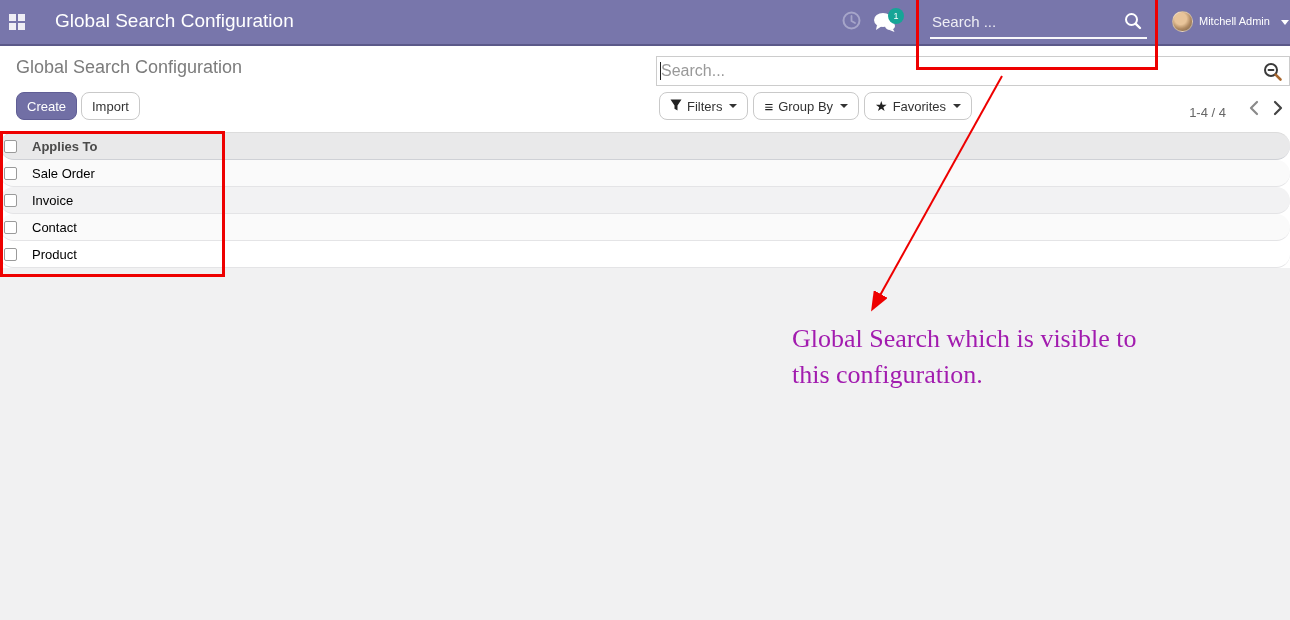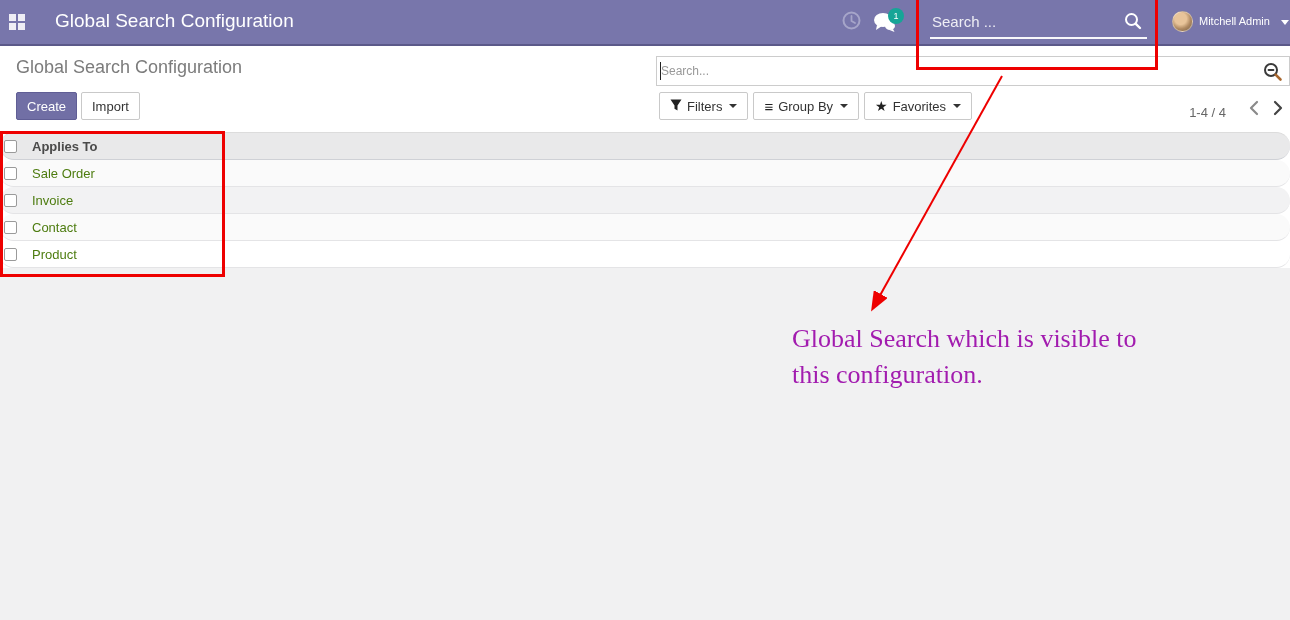--- a/index.html
+++ b/index.html
@@ -30,26 +30,26 @@
   .caret-w { position:absolute; left:1281px; top:20px; width:0; height:0;
              border-left:4px solid transparent; border-right:4px solid transparent;
              border-top:5px solid #ffffff; }
 
   
   .control-panel { position:absolute; top:46px; left:0; width:1290px; height:86px; background:#fff; }
   .breadcrumb { position:absolute; left:16px; top:11px; font-size:18px; font-weight:400; color:#7c7c7c; }
   .cp-search { position:absolute; left:656px; top:10px; right:0; height:30px;
                border:1px solid #cccccc; background:#fff; }
   .cp-search input { width:100%; height:100%; border:none; outline:none; padding:0 24px 0 4px;
-                     font-size:12px; color:#333; font-family:"Liberation Sans", sans-serif; }
+                     font-size:16px; color:#333; font-family:"Liberation Sans", sans-serif; }
   .cp-search input::placeholder { color:#999; opacity:1; }
   .text-caret { position:absolute; left:3px; top:5px; width:1px; height:18px; background:#222; }
   .cp-search .mag { position:absolute; right:6px; top:5px; }
   .btn { display:inline-flex; align-items:center; gap:5px; height:28px; padding:0 10px;
-         font-size:13px; border-radius:2px; cursor:pointer; border:1px solid #c9c9c9;
+         font-size:13px; border-radius:8px; cursor:pointer; border:1px solid #c9c9c9;
          background:#fff; color:#333; font-family:"Liberation Sans", sans-serif; }
   .btn-primary { background:#716fa5; border-color:#605e95; color:#fff; }
   #btn-create { position:absolute; left:16px; top:46px; }
   #btn-import { position:absolute; left:81px; top:46px; }
   .filter-group { position:absolute; left:659px; top:46px; display:flex; gap:5px; }
   .caret-d { width:0; height:0; border-left:4px solid transparent; border-right:4px solid transparent;
              border-top:4px solid #333; display:inline-block; margin-left:2px; }
   .hamb { font-size:15px; font-weight:bold; color:#222; line-height:1; }
   .star { font-size:14px; color:#222; line-height:1; }
   .pager { position:absolute; right:6px; top:46px; height:28px; display:flex; align-items:flex-end; gap:14px; }
@@ -57,21 +57,21 @@
   .chev { cursor:pointer; display:inline-block; }
 
   
   .list { position:absolute; top:132px; left:0; width:1290px; z-index:1; }
   .lrow { position:relative; width:1290px; height:27px; border-bottom:1px solid #e4e4e6;border-radius:14px; }
   .lhead { height:28px; background:#e9e9ea; border-top:1px solid #dcdcdc;
            border-bottom:1px solid #cfd1d6; }
   .cb { position:absolute; left:4px; top:7px; width:13px; height:13px; background:#fff;
         border:1px solid #9a9a9a; border-radius:2px; cursor:pointer; }
   .lhead .cb { top:7px; }
-  .lcell { position:absolute; left:32px; top:6px; font-size:13px; color:#4d7c0f; }
+  .lcell { position:absolute; left:32px; top:6px; font-size:13px; color:#000000; }
   .lhead .lcell { font-weight:bold; color:#4a4a4a; }
   .r0 { background:#fafafa; } .r1 { background:#f2f2f3; } .r2 { background:#fafafa; } .r3 { background:#ffffff; }
 
   .footer-bg { position:absolute; top:268px; left:0; width:1290px; height:352px; background:#f1f1f2; }
 
   
   .ann-box { position:absolute; border:3px solid #ee0000; z-index:10; pointer-events:none; }
   #ann-box-search { left:916px; top:-6px; width:242px; height:76px; }
   #ann-box-table  { left:0px;  top:131px; width:225px; height:146px; }
   #ann-arrow { position:absolute; top:0; left:0; z-index:10; pointer-events:none; }

